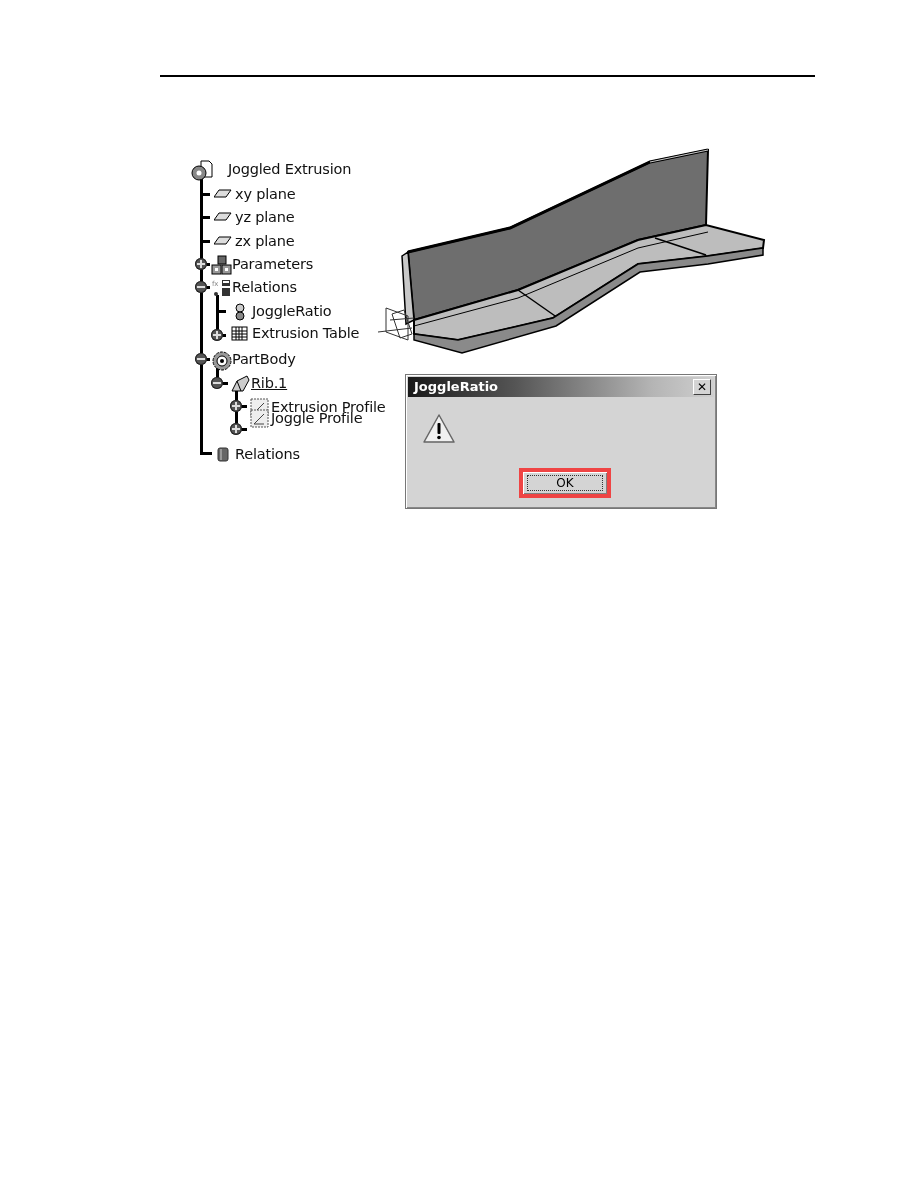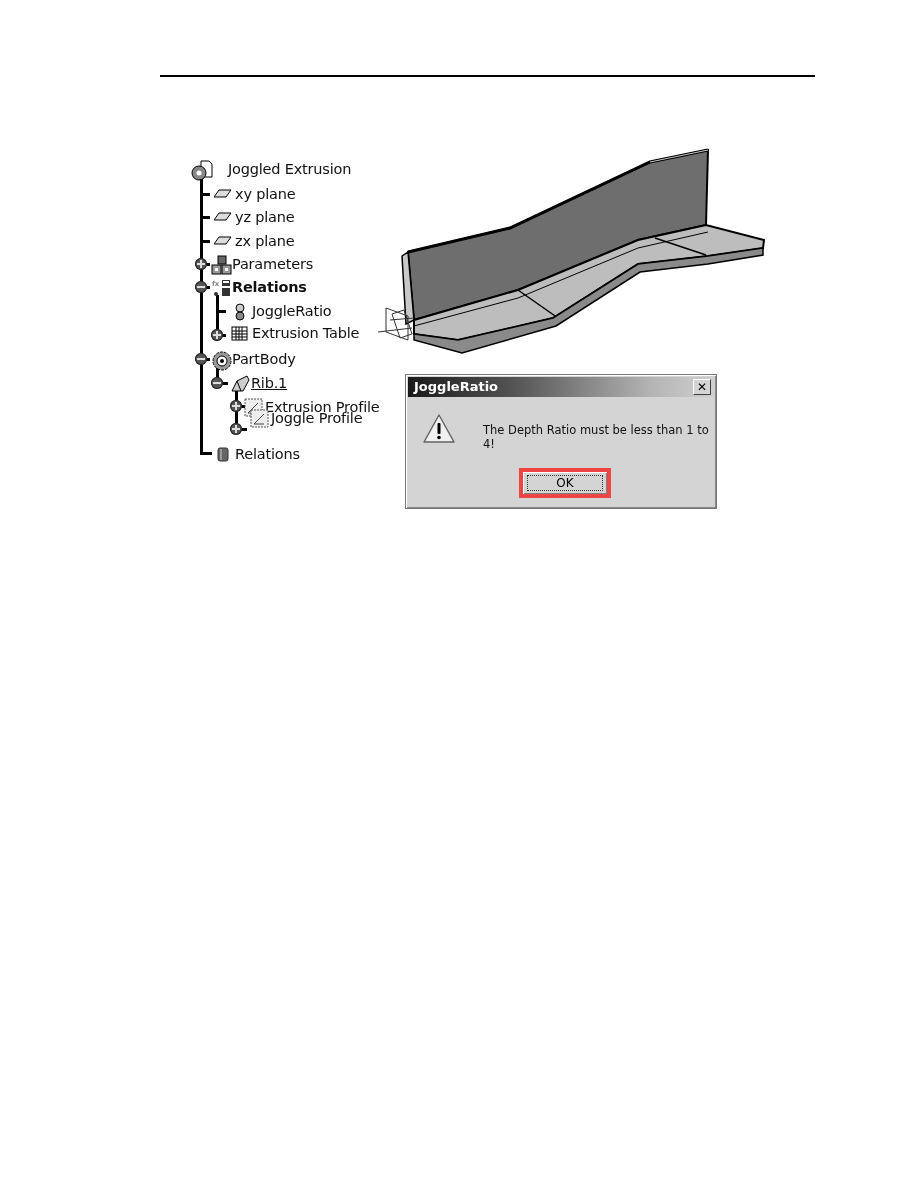--- a/index.html
+++ b/index.html
@@ -97,21 +97,21 @@
   <div class="node" style="left:25px;top:98px;align-items:center;">
     <span class="ico"><svg width="22" height="22">
           <rect x="7" y="1" width="8" height="8" fill="#666" stroke="#000"></rect>
           <rect x="1" y="10" width="9" height="9" fill="#999" stroke="#000"></rect>
           <rect x="11" y="10" width="9" height="9" fill="#999" stroke="#000"></rect>
           <rect x="4" y="13" width="3" height="3" fill="#fff"></rect>
           <rect x="14" y="13" width="3" height="3" fill="#fff"></rect>
         </svg></span>
     <span class="lbl">Parameters</span>
   </div>
-  <div class="node" style="left:25px;top:121px;font-weight:bold;">
+  <div class="node" style="left:25px;top:121px;">
     <span class="ico"><svg width="22" height="22">
           <text x="1" y="8" font-size="7" fill="#888" font-family="DejaVu Sans, sans-serif">fx</text>
           <rect x="11" y="2" width="8" height="6" fill="#333"></rect>
           <rect x="12" y="3" width="6" height="2" fill="#fff"></rect>
           <rect x="11" y="10" width="8" height="8" fill="#333"></rect>
           <circle cx="5" cy="16" r="2" fill="#333"></circle>
         </svg></span>
     <span class="lbl">Relations</span>
   </div>
   <div class="node" style="left:45px;top:145px;">
@@ -136,21 +136,21 @@
         </svg></span>
     <span class="lbl">PartBody</span>
   </div>
   <div class="node" style="left:44px;top:217px;">
     <span class="ico"><svg width="22" height="20">
           <path d="M2 17l5-10 10-5 2 4-6 11z" fill="#ccc" stroke="#000"></path>
           <path d="M7 7l4 10" stroke="#000"></path>
         </svg></span>
     <span class="lbl u">Rib.1</span>
   </div>
-  <div class="node" style="left:58px;top:241px;">
+  <div class="node" style="left:64px;top:241px;">
     <span class="ico"><svg width="20" height="20">
           <rect x="1" y="1" width="17" height="17" fill="#eee" stroke="#555" stroke-dasharray="2 1"></rect>
           <path d="M4 15l10-10M4 15h10" stroke="#444"></path>
         </svg></span>
     <span class="lbl">Extrusion Profile</span>
   </div>
   <div class="node" style="left:64px;top:252px;">
     <span class="ico"><svg width="20" height="20">
           <rect x="1" y="1" width="17" height="17" fill="#eee" stroke="#555" stroke-dasharray="2 1"></rect>
           <path d="M4 15l10-10M4 15h10" stroke="#444"></path>
@@ -197,18 +197,17 @@
   <div class="titlebar">
     <span class="title">JoggleRatio</span>
     <div class="close-btn">✕</div>
   </div>
   <svg class="warn" viewBox="0 0 34 32">
     <path d="M17 2 L32 29 L2 29 Z" fill="#e6e6e6" stroke="#666" stroke-width="1.5" stroke-linejoin="round"></path>
     <path d="M17 4 L30 28 L4 28 Z" fill="#f0f0f0"></path>
     <rect x="15.5" y="10" width="3" height="11" rx="1" fill="#000"></rect>
     <circle cx="17" cy="24.5" r="1.8" fill="#000"></circle>
   </svg>
-  <div class="msg">The Depth Ratio must be less than 1 to 4!</div>
   <div class="ok-btn">
     <div class="focus"></div>
     <span>OK</span>
   </div>
 </div>
 
 </body></html>

